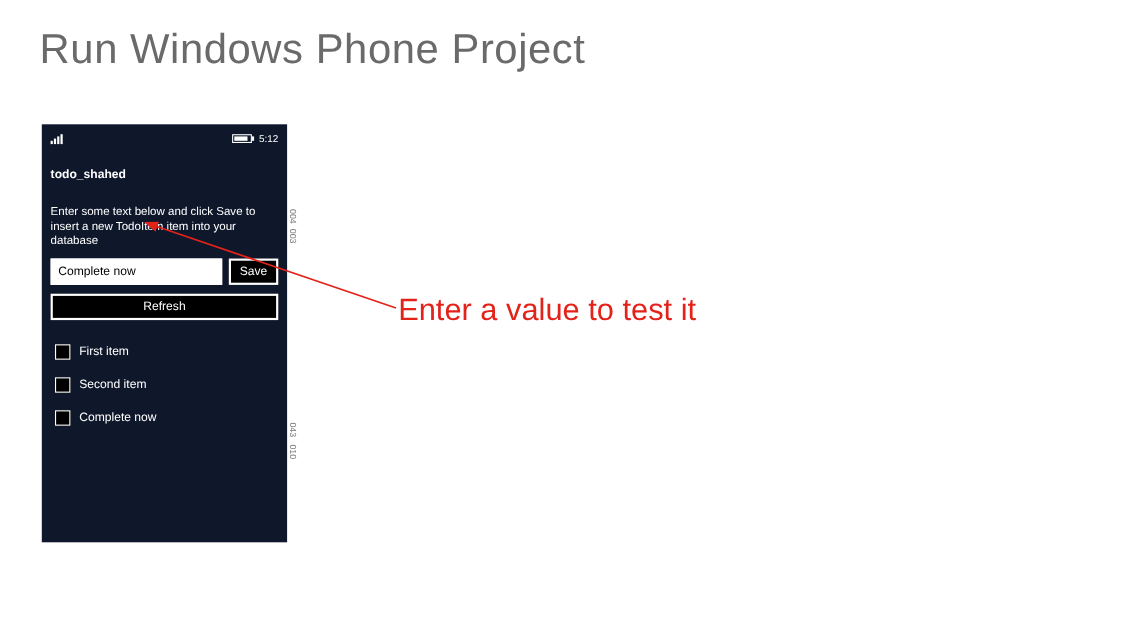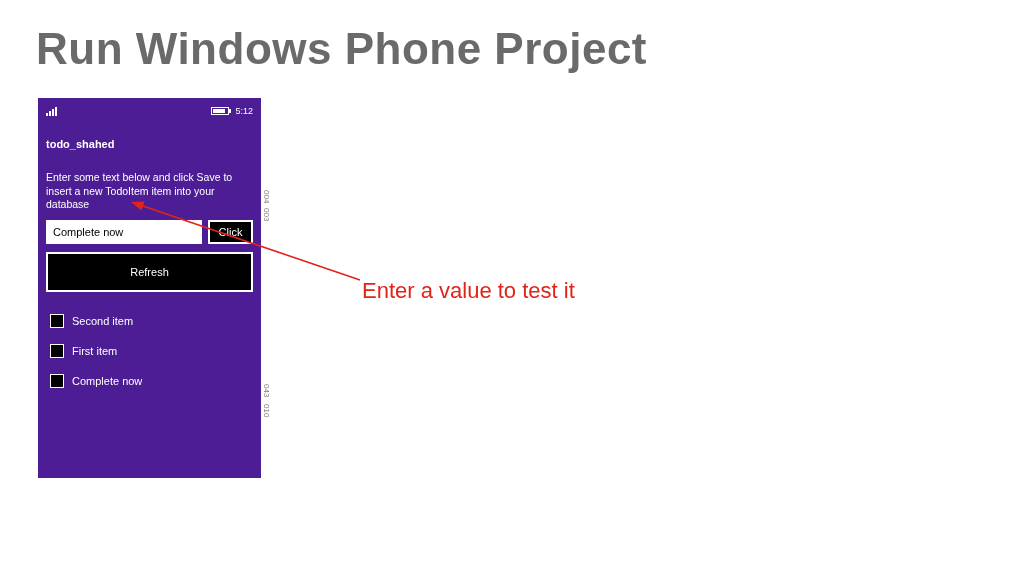--- a/index.html
+++ b/index.html
@@ -8,34 +8,34 @@
     height: 576px;
     background: #fff;
     font-family: "Segoe UI Light", "Segoe UI", Arial, sans-serif;
     position: relative;
     overflow: hidden;
   }
   .slide-title {
     position: absolute;
     left: 36px;
     top: 24px;
-    font-size: 44px;
-    font-weight: 700;
+    font-size: 38px;
+    font-weight: 400;
     color: #6a6a6a;
     letter-spacing: 0.5px;
   }
 
   
   .phone {
     position: absolute;
     left: 38px;
-    top: 98px;
+    top: 113px;
     width: 223px;
     height: 380px;
-    background: #4c1d95;
+    background: #0f172a;
     color: #fff;
     font-family: "Segoe UI", Arial, sans-serif;
     padding: 6px 8px 8px 8px;
     overflow: hidden;
   }
 
   .statusbar {
     display: flex;
     justify-content: space-between;
     align-items: center;
@@ -81,21 +81,21 @@
     width: 56px;
     height: 24px;
     background: #000;
     color: #fff;
     border: 2px solid #fff;
     font-size: 11px;
     display:flex; align-items:center; justify-content:center;
   }
   .refreshbtn {
     width: 100%;
-    height: 40px;
+    height: 24px;
     background: #000;
     color: #fff;
     border: 2px solid #fff;
     font-size: 11px;
     margin-top: 8px;
     display:flex; align-items:center; justify-content:center;
   }
   .todo-list { margin-top: 14px; }
   .todo-item {
     display: flex;
@@ -122,22 +122,22 @@
   }
   .mk-a { left: 262px; top: 190px; }
   .mk-b { left: 262px; top: 208px; }
   .mk-c { left: 262px; top: 384px; }
   .mk-d { left: 262px; top: 404px; }
 
   
   .annotation {
     position: absolute;
     left: 362px;
-    top: 278px;
-    font-size: 22px;
+    top: 266px;
+    font-size: 28px;
     color: #e2231a;
     font-family: "Segoe UI", Arial, sans-serif;
     font-weight: 400;
   }
   svg.arrow {
     position: absolute;
     left: 130px;
     top: 195px;
     overflow: visible;
     pointer-events: none;
@@ -163,34 +163,34 @@
       <span>5:12</span>
     </div>
   </div>
 
   <div class="app-title">todo_shahed</div>
 
   <div class="instr">Enter some text below and click Save to insert a new TodoItem item into your database</div>
 
   <div class="input-row">
     <input class="textfield" value="Complete now" style="">
-    <div class="savebtn">Click</div>
+    <div class="savebtn">Save</div>
   </div>
 
 
   <div class="refreshbtn">Refresh</div>
 
   <div class="todo-list">
     <div class="todo-item">
       <div class="cb"></div>
-      <span class="todo-label">Second item</span>
+      <span class="todo-label">First item</span>
     </div>
     <div class="todo-item">
       <div class="cb"></div>
-      <span class="todo-label">First item</span>
+      <span class="todo-label">Second item</span>
     </div>
     <div class="todo-item">
       <div class="cb"></div>
       <span class="todo-label">Complete now</span>
     </div>
   </div>
 </div>
 
 <div class="marker mk-a">004</div>
 <div class="marker mk-b">003</div>

